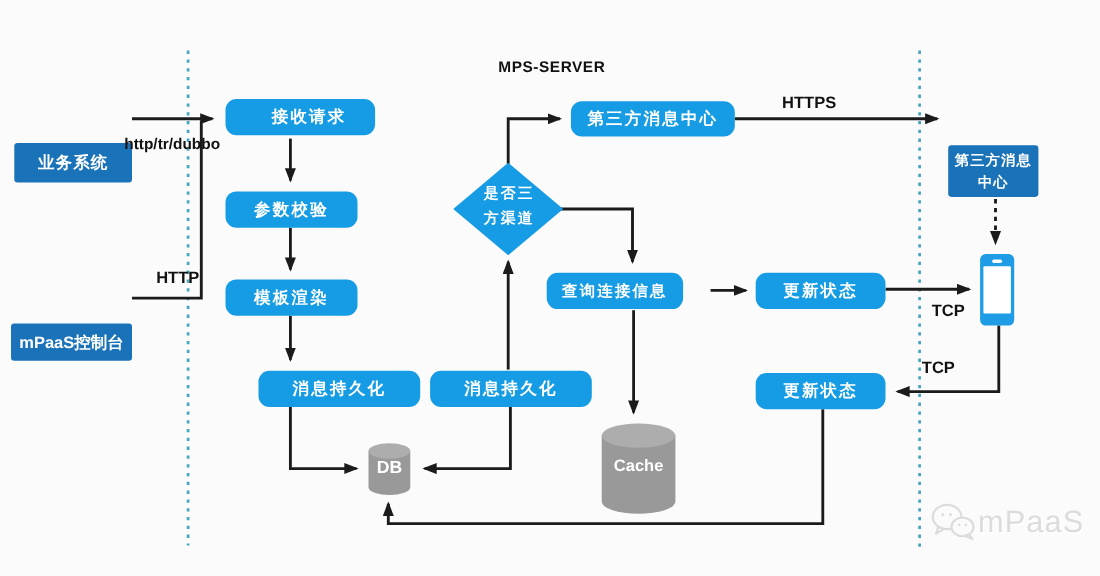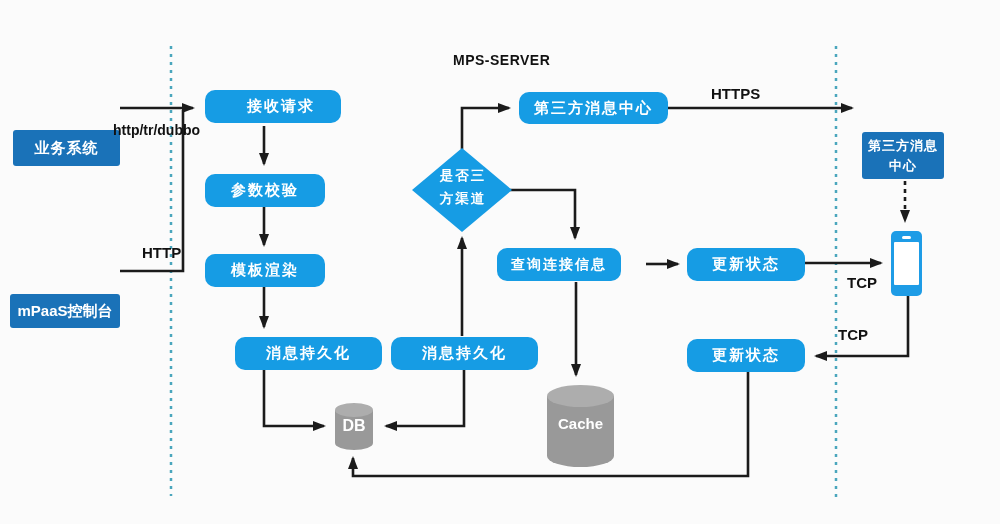--- a/index.html
+++ b/index.html
@@ -111,14 +111,29 @@
     <div class="speaker"></div>
     <div class="screen"></div>
   </div>
 
   <div class="elabel" style="left:113px;top:122px;font-size:14px;">http/tr/dubbo</div>
   <div class="elabel" style="left:126px;top:244px;margin-left:16px;">HTTP</div>
   <div class="elabel" style="left:711px;top:85px;">HTTPS</div>
   <div class="elabel" style="left:847px;top:274px;">TCP</div>
   <div class="elabel" style="left:838px;top:326px;">TCP</div>
 
+  <div class="watermark">
+    <svg width="44" height="40" viewBox="0 0 44 40">
+      <g stroke="#dcdcdc" stroke-width="2" fill="#fbfbfb">
+        <ellipse cx="16" cy="15" rx="13" ry="11"></ellipse>
+        <path d="M8 24 L6 30 L13 26 Z" stroke-linejoin="round"></path>
+        <ellipse cx="30" cy="24" rx="10" ry="8.5"></ellipse>
+        <path d="M36 31 L39 35 L32 32 Z" stroke-linejoin="round"></path>
+      </g>
+      <circle cx="12" cy="13" r="1.3" fill="#dcdcdc"></circle>
+      <circle cx="19" cy="13" r="1.3" fill="#dcdcdc"></circle>
+      <circle cx="27" cy="22" r="1.1" fill="#dcdcdc"></circle>
+      <circle cx="33" cy="22" r="1.1" fill="#dcdcdc"></circle>
+    </svg>
+    <span class="wm-text">mPaaS</span>
+  </div>
 
 </div>
 
 </body></html>

